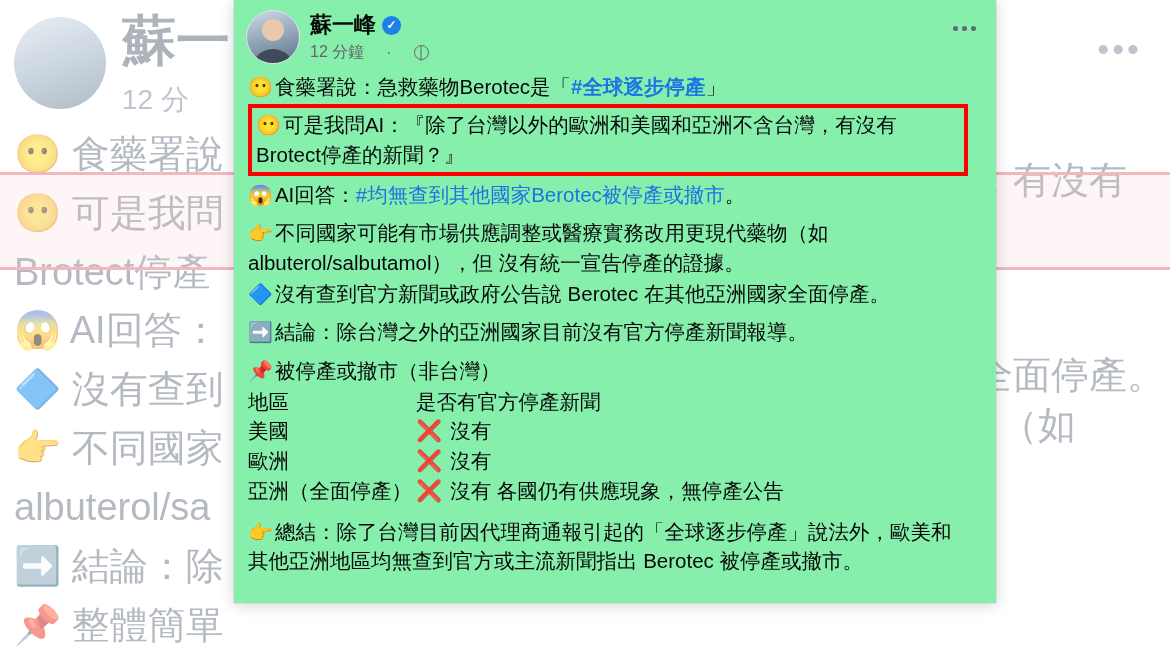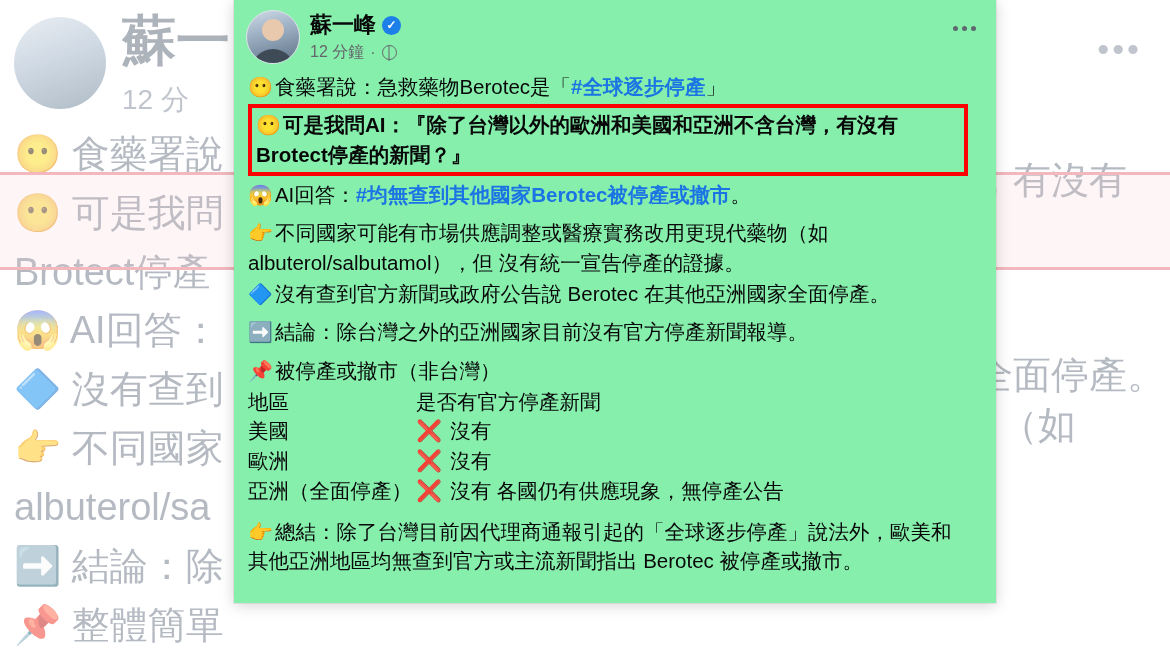--- a/index.html
+++ b/index.html
@@ -162,21 +162,21 @@
     text-align: center;
     font-weight: 700;
     display: inline-block;
   }
   .meta-row {
     font-size: 16px;
     color: #65676b;
     margin-top: 4px;
     display: flex;
     align-items: center;
-    gap: 6px;
+    gap: 22px;
   }
   .globe-icon {
     display: inline-block;
     width: 13px;
     height: 13px;
     border-radius: 50%;
     border: 1.6px solid #65676b;
     position: relative;
   }
   .globe-icon::after {
@@ -217,30 +217,29 @@
   .emoji {
     font-size: 20px;
     margin-right: 2px;
   }
   .hashtag {
     color: #1b74e4;
     font-weight: 700;
   }
   .link-blue {
     color: #1b74e4;
-    font-weight: 700;
+    font-weight: 400;
   }
 
   
   .redbox {
     border: 4px solid #ff0000;
     padding: 2px 4px 3px 4px;
     margin: 3px 0 4px 0;
     display: block;
-    font-weight: bold;
   }
 
   .spacer-sm { height: 7px; }
   .spacer-md { height: 11px; }
 
   
   .tbl {
     margin-top: 2px;
   }
   .trow {

